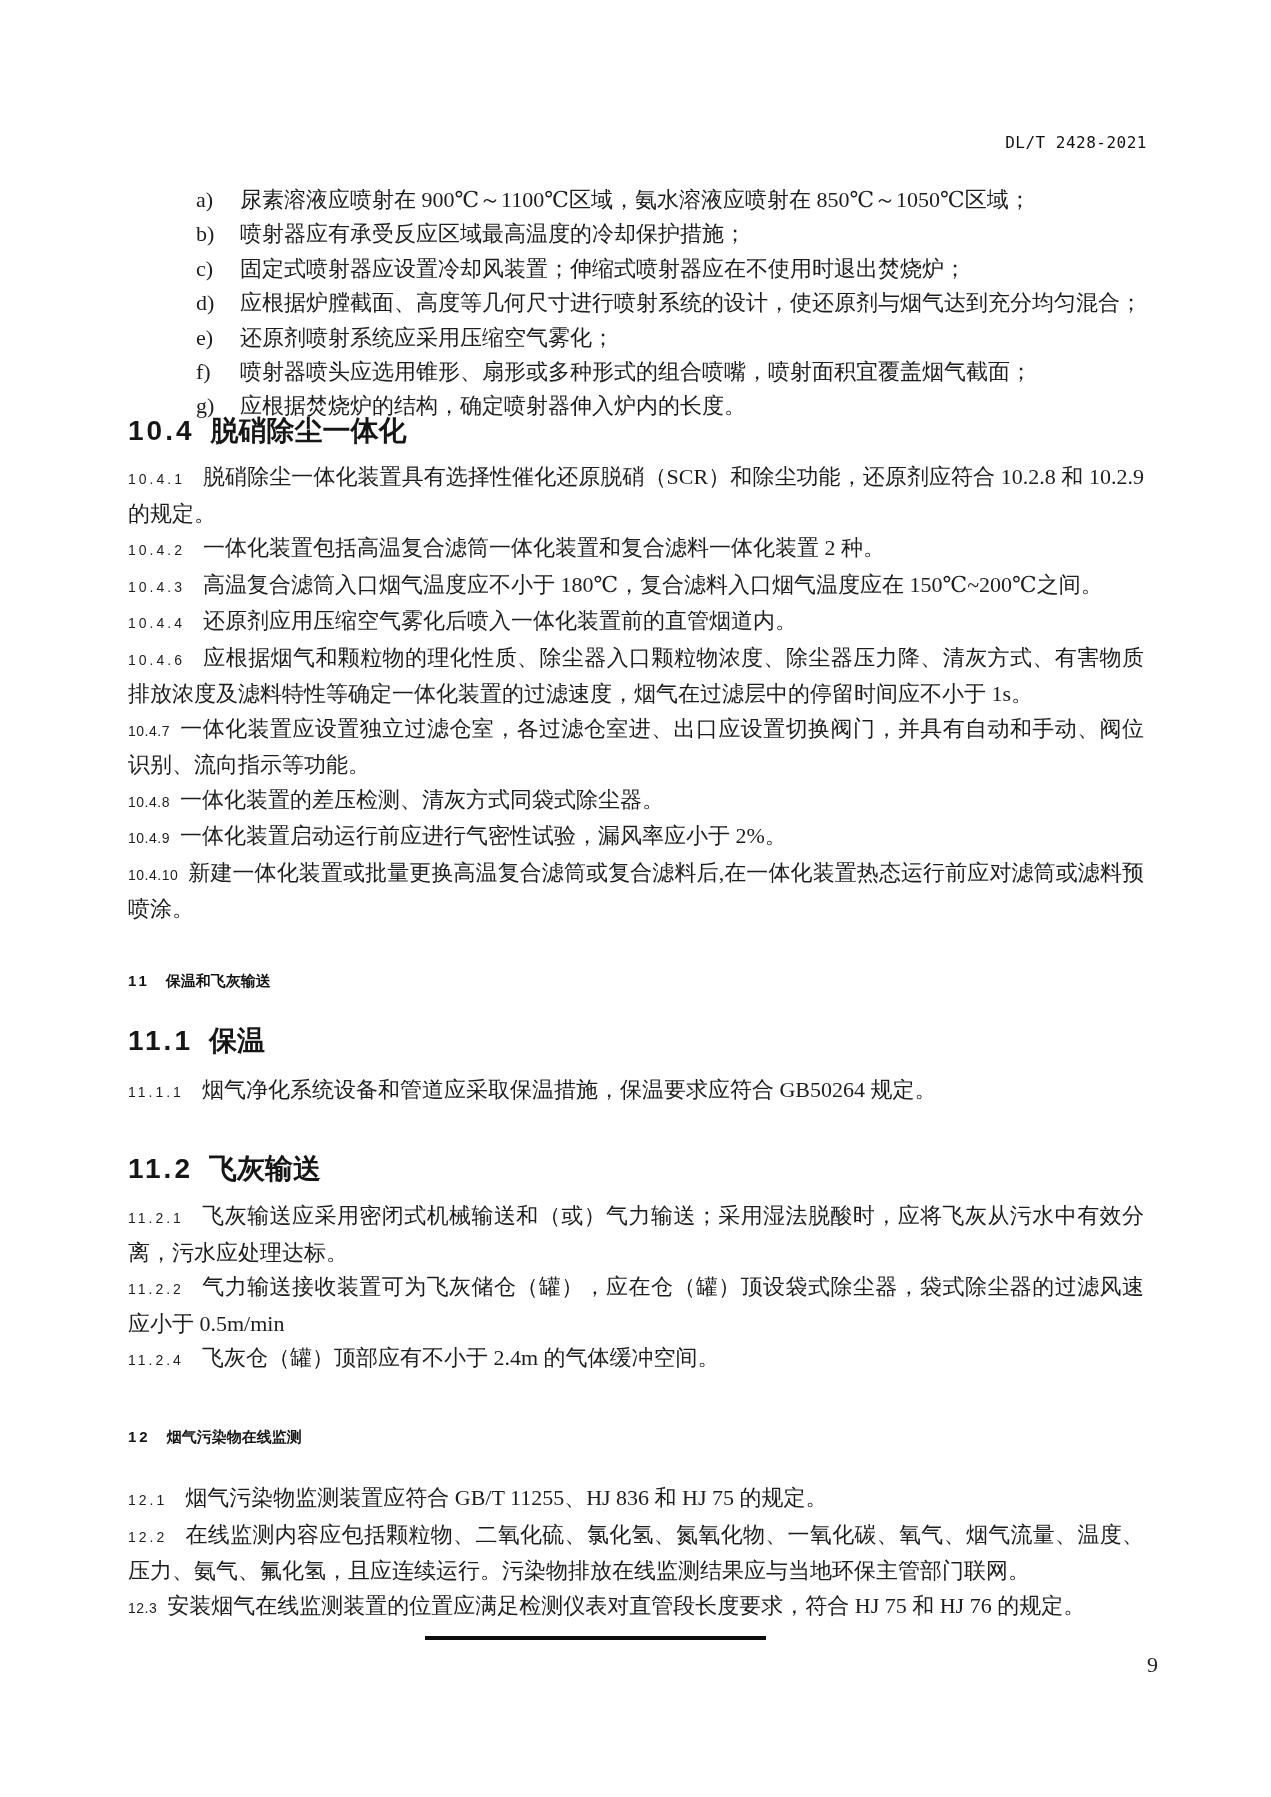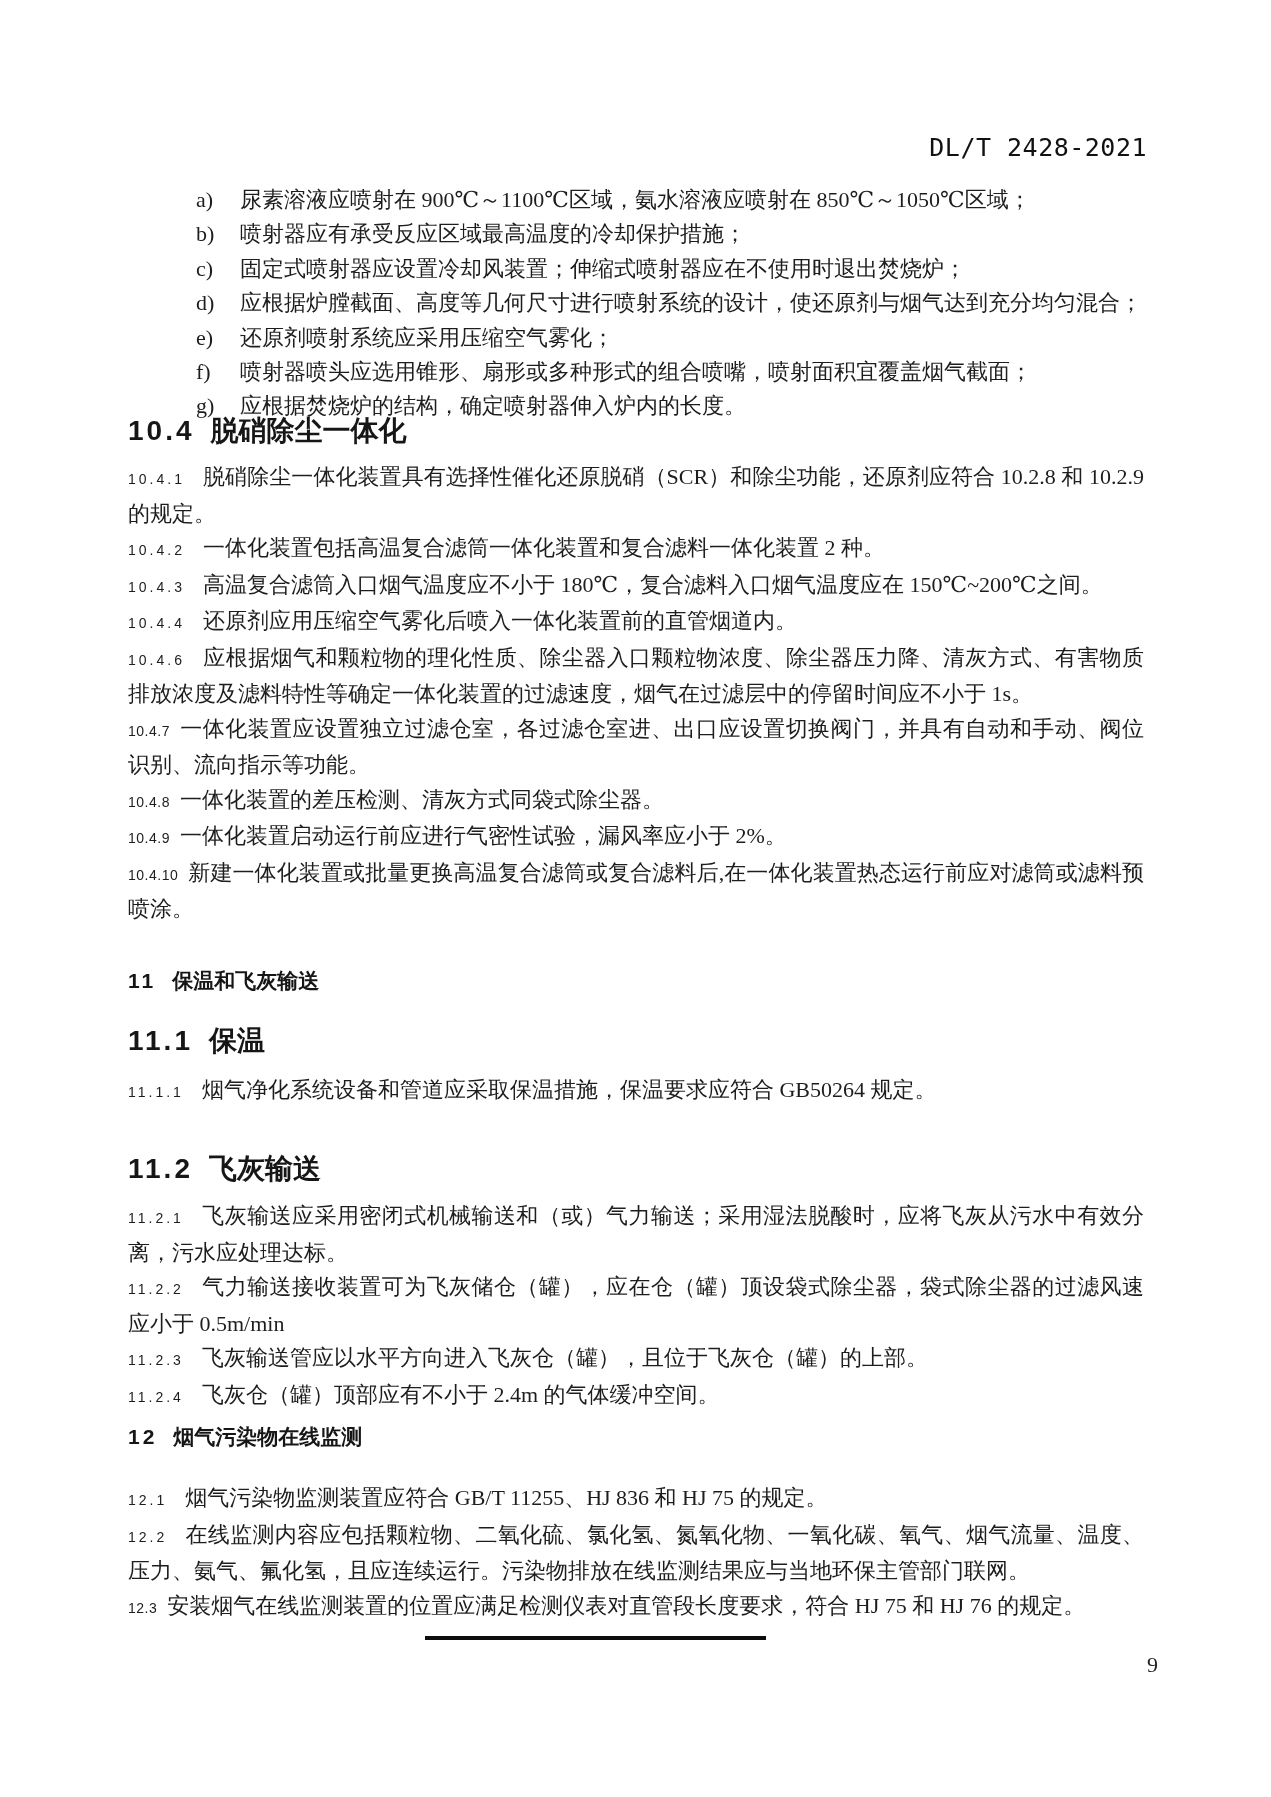--- a/index.html
+++ b/index.html
@@ -13,21 +13,21 @@
     color: #1d1d1d;
     font-family: "Liberation Serif", "DejaVu Serif", serif;
   }
   .abs { position: absolute; }
 
   
   .std-code {
     top: 133px;
     right: 124px;
     font-family: "DejaVu Sans Mono", "Liberation Mono", monospace;
-    font-size: 25px;
+    font-size: 16px;
     letter-spacing: 0.5px;
     color: #111;
     white-space: nowrap;
   }
 
   
   .alist {
     left: 128px;
     width: 1016px;
     top: 183px;
@@ -46,21 +46,21 @@
   .heading {
     left: 128px;
     width: 1016px;
     font-family: "Liberation Sans", "DejaVu Sans", sans-serif;
     font-weight: 700;
     color: #161616;
     line-height: 34px;
     white-space: nowrap;
   }
   .heading .hnum { letter-spacing: 3px; margin-right: 16px; }
-  .heading.chapter { font-size: 21px; }
+  .heading.chapter { font-size: 15px; }
   .heading.section { font-size: 28px; }
 
   
   .clauses {
     left: 128px;
     width: 1016px;
     font-size: 22px;
     line-height: 34.5px;
   }
   .clauses p {
@@ -157,21 +157,20 @@
     <p><span class="cnum">11.1.1</span><span>烟气净化系统设备和管道应采取保温措施，保温要求应符合 GB50264 规定。</span></p>
   </div>
 
   <div class="abs heading section" style="top:1152px">
     <span class="hnum">11.2</span><span>飞灰输送</span>
   </div>
 
   <div class="abs clauses" style="top:1199px">
     <p><span class="cnum">11.2.1</span><span>飞灰输送应采用密闭式机械输送和（或）气力输送；采用湿法脱酸时，应将飞灰从污水中有效分离，污水应处理达标。</span></p>
     <p><span class="cnum">11.2.2</span><span>气力输送接收装置可为飞灰储仓（罐），应在仓（罐）顶设袋式除尘器，袋式除尘器的过滤风速应小于 0.5m/min</span></p>
-    <p><span class="cnum">11.2.3</span><span>飞灰输送管应以水平方向进入飞灰仓（罐），且位于飞灰仓（罐）的上部。</span></p>
     <p><span class="cnum">11.2.4</span><span>飞灰仓（罐）顶部应有不小于 2.4m 的气体缓冲空间。</span></p>
   </div>
 
   <div class="abs heading chapter" style="top:1420px">
     <span class="hnum">12</span><span>烟气污染物在线监测</span>
   </div>
 
   <div class="abs clauses" style="top:1481px">
     <p><span class="cnum">12.1</span><span>烟气污染物监测装置应符合 GB/T 11255、HJ 836 和 HJ 75 的规定。</span></p>
     <p><span class="cnum">12.2</span><span>在线监测内容应包括颗粒物、二氧化硫、氯化氢、氮氧化物、一氧化碳、氧气、烟气流量、温度、压力、氨气、氟化氢，且应连续运行。污染物排放在线监测结果应与当地环保主管部门联网。</span></p>

